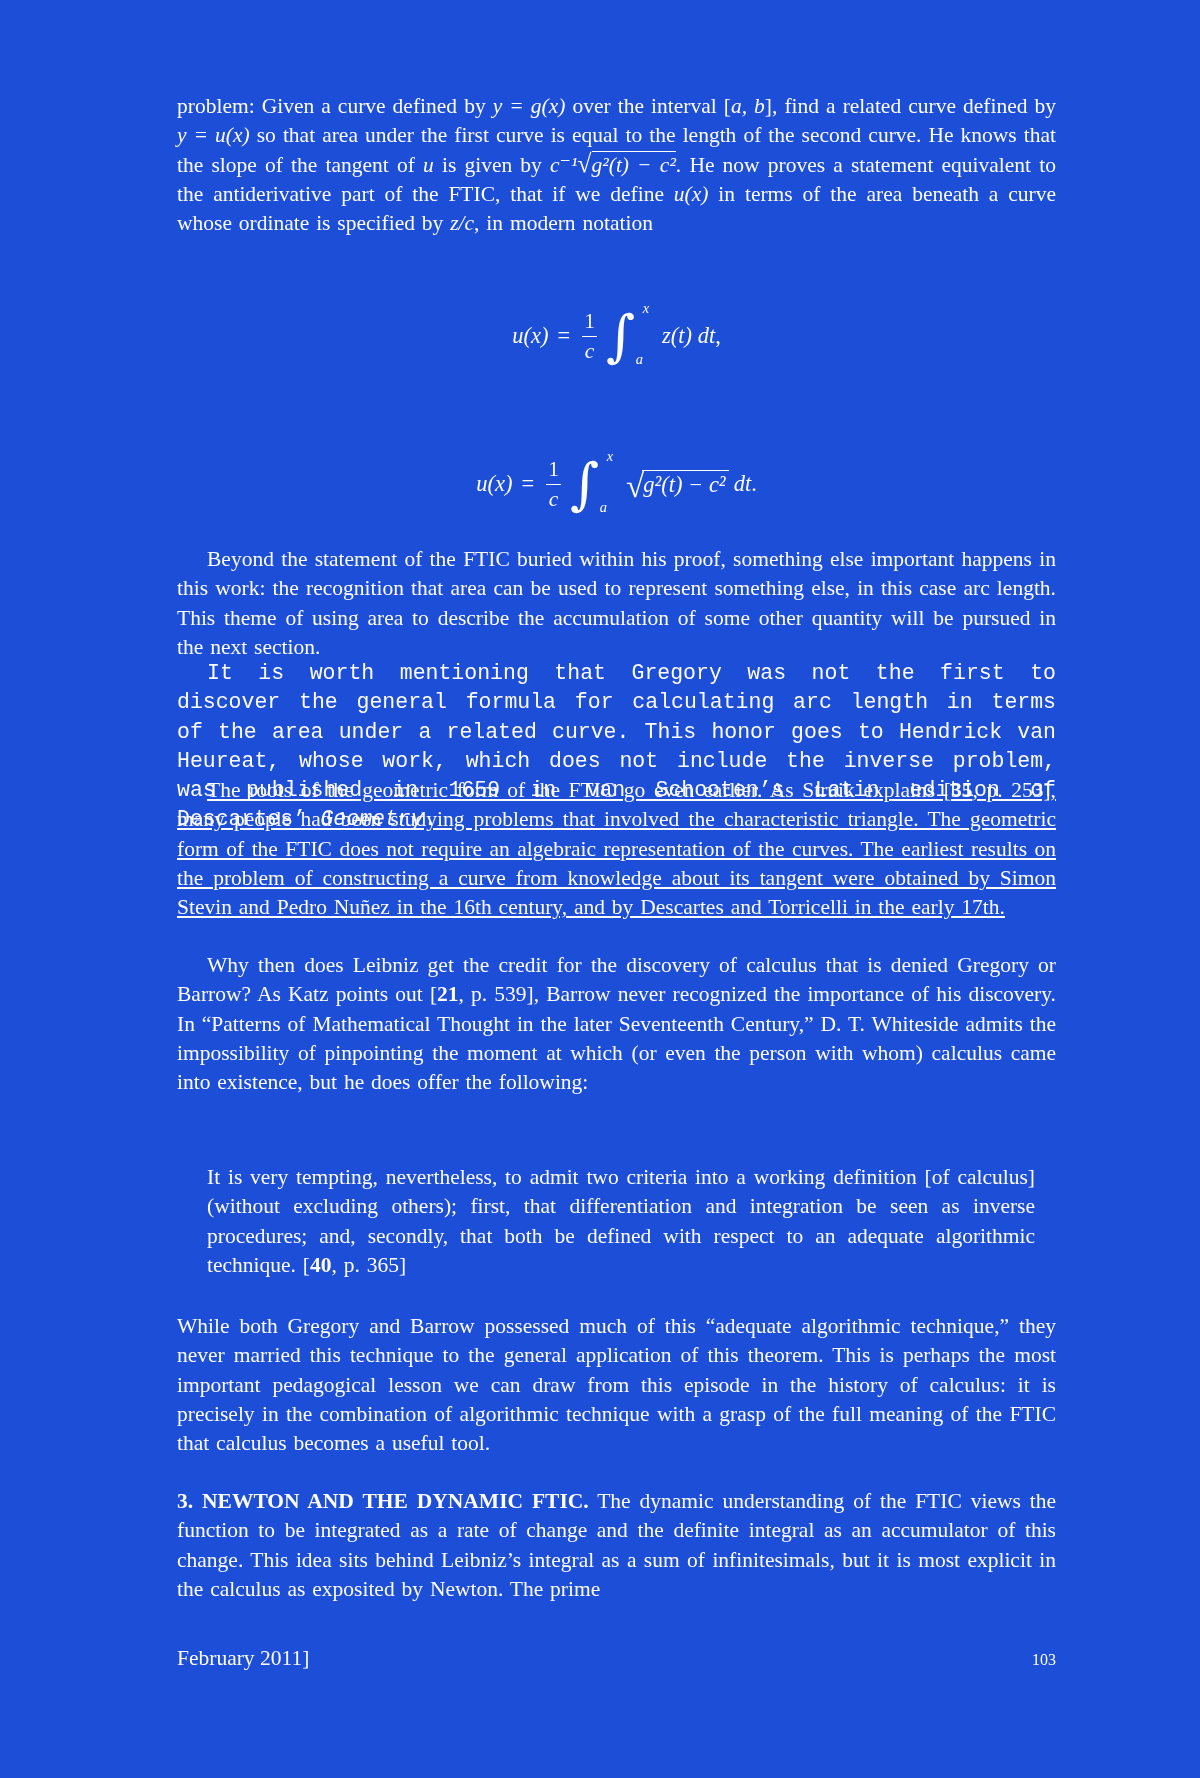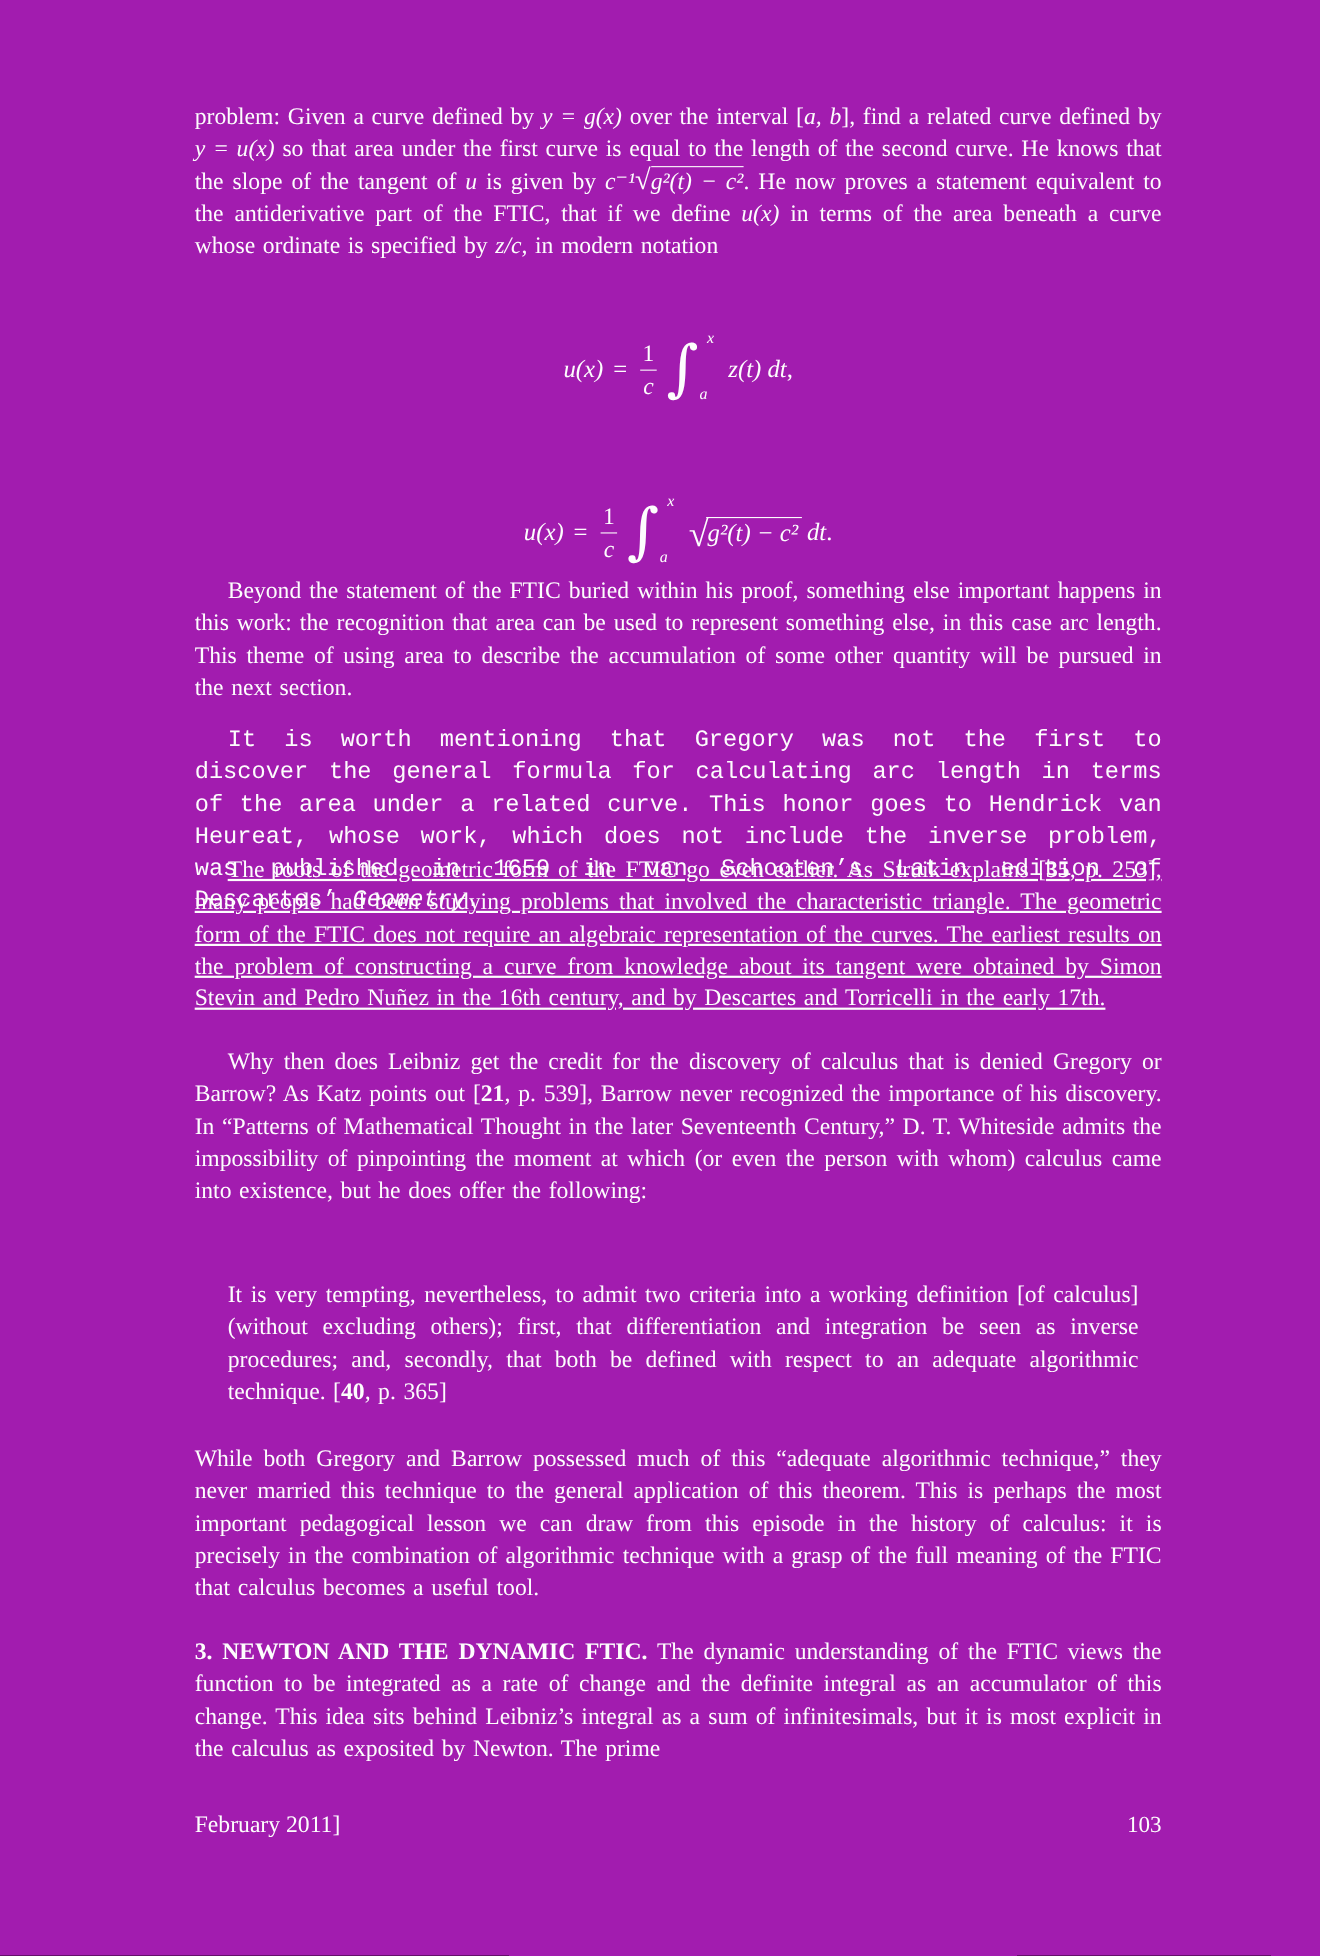--- a/index.html
+++ b/index.html
@@ -1,31 +1,31 @@
 <!DOCTYPE html>
 <html><head>
 <meta charset="utf-8">
 <style>
   html,body { margin:0; padding:0; background:#000; }
   .page {
-    position:relative; width:1200px; height:1778px; background:#a21caf;
+    position:relative; width:1200px; height:1778px; background:#1d4ed8;
     overflow:hidden;
     font-family:"Liberation Serif","DejaVu Serif",serif;
     color:#fdfdfd;
   }
   .column { position:absolute; left:177px; top:0; width:879px; height:1778px; }
   .par {
     position:absolute; left:0; width:879px; margin:0;
     font-size:21.5px; line-height:29.3px; text-align:justify;
     word-spacing:1.5px;
   }
   .indent { text-indent:30px; }
   #p1 { top:92px; }
   #p2 { top:387px; }
-  #p3 { top:523px;font-family:Liberation Serif, serif; }
+  #p3 { top:545px;font-family:Liberation Serif, serif; }
   #p4 { top:659px;font-family:Liberation Mono, monospace; }
   #p5 { top:776px;text-decoration:underline; }
   #p6 { top:951px; }
   #quote { top:1163px; left:30px; width:828px; }
   #p7 { top:1312px; }
   #p8 { top:1487px; }
 
   
   .seg-i { font-style:italic; }
   .seg-b { font-weight:bold; }
@@ -60,21 +60,21 @@
   .integrand { font-style:italic; }
   .punct { font-style:normal; }
 
   
   .footer {
     position:absolute; left:177px; top:1646px; width:879px;
     display:flex; align-items:baseline;gap:18px;
   }
   .f-issue { font-size:21.5px; }
   .f-title { font-size:17.5px; margin-left:38px; letter-spacing:0.4px; white-space:nowrap; }
-  .f-page { margin-left:auto; font-size:21px; }
+  .f-page { margin-left:auto; font-size:16px; }
 </style>
 </head>
 <body>
 
 <div class="page">
   <div class="column">
 
     <p class="par" id="p1"><span>problem: Given a curve defined by </span><span class="seg-i">y = g(x)</span><span> over the interval [</span><span class="seg-i">a, b</span><span>], find a related curve defined by </span><span class="seg-i">y = u(x)</span><span> so that area under the first curve is equal to the length of the second curve. He knows that the slope of the tangent of </span><span class="seg-i">u</span><span> is given by </span><span class="seg-i">c⁻¹</span><span class="seg-rs">√</span><span class="seg-r">g²(t) − c²</span><span>. He now proves a statement equivalent to the antiderivative part of the FTIC, that if we define </span><span class="seg-i">u(x)</span><span> in terms of the area beneath a curve whose ordinate is specified by </span><span class="seg-i">z/c</span><span>, in modern notation</span></p>
 
     <div class="formula" id="f1">

